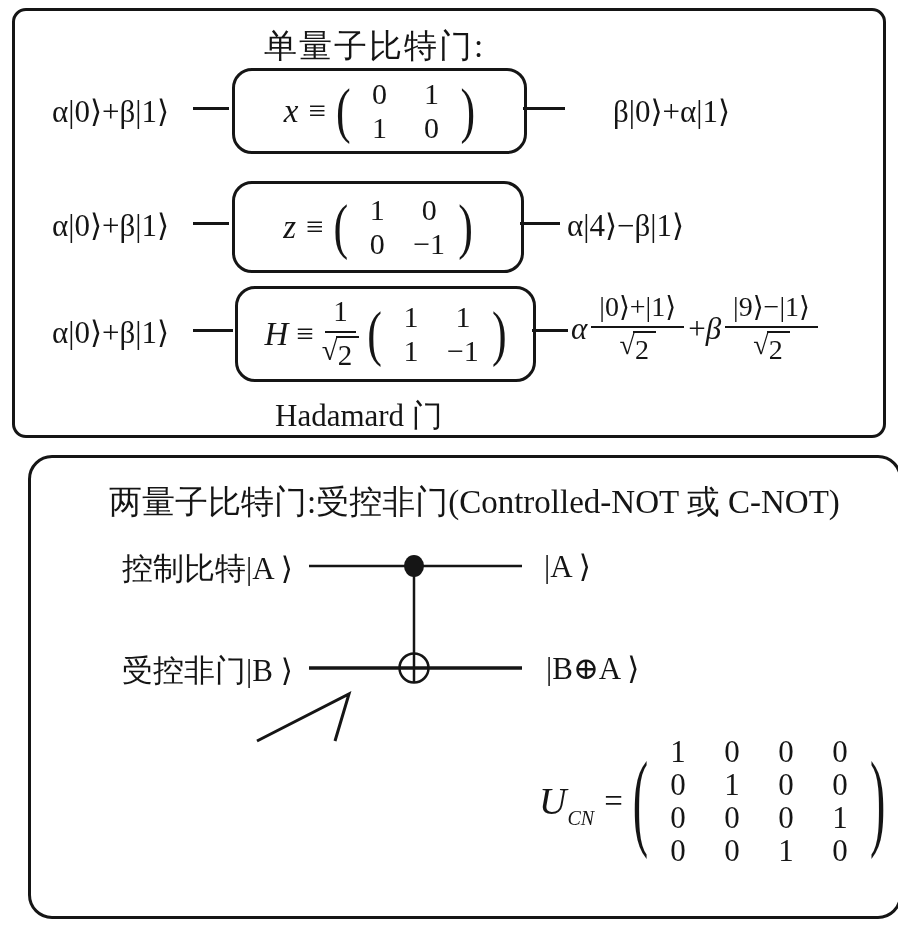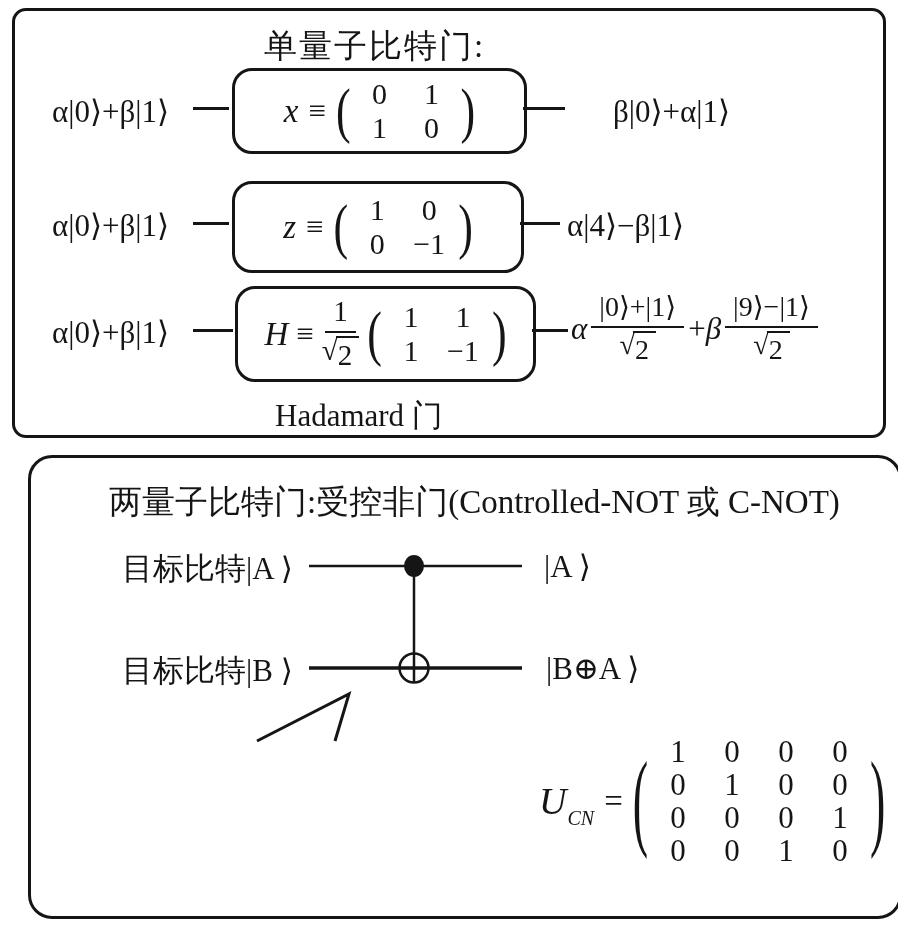--- a/index.html
+++ b/index.html
@@ -143,24 +143,24 @@
       </span>
     </div>
 
     <div class="caption" style="left:260px;top:384px;">Hadamard 门</div>
   </div>
 
   <div class="panel" id="panel-cnot">
 
     <div class="title" style="left:78px;top:22px;">两量子比特门:受控非门(Controlled-NOT 或 C-NOT)</div>
 
-    <div class="qlabel" style="left:91px;top:90px;">目标比特|A ⟩</div>
+    <div class="qlabel" style="left:91px;top:90px;">控制比特|A ⟩</div>
     <div class="qlabel" style="left:513px;top:90px;">|A ⟩</div>
 
-    <div class="qlabel" style="left:91px;top:192px;">目标比特|B ⟩</div>
+    <div class="qlabel" style="left:91px;top:192px;">受控非门|B ⟩</div>
     <div class="qlabel" style="left:515px;top:192px;">|B⊕A ⟩</div>
 
 
     <svg id="circuit-svg" viewBox="0 0 868 458">
       <line x1="278" y1="108" x2="491" y2="108" stroke="#151515" stroke-width="2.5"></line>
       <line x1="278" y1="210" x2="491" y2="210" stroke="#151515" stroke-width="3.5"></line>
       <line x1="383" y1="108" x2="383" y2="224" stroke="#151515" stroke-width="2.5"></line>
       <ellipse cx="383" cy="108" rx="10" ry="11" fill="#151515"></ellipse>
       <circle cx="383" cy="210" r="14.5" fill="none" stroke="#151515" stroke-width="2.5"></circle>
       <path d="M226,283 L318,236 L304,283" fill="#ffffff" stroke="#151515" stroke-width="3"></path>

